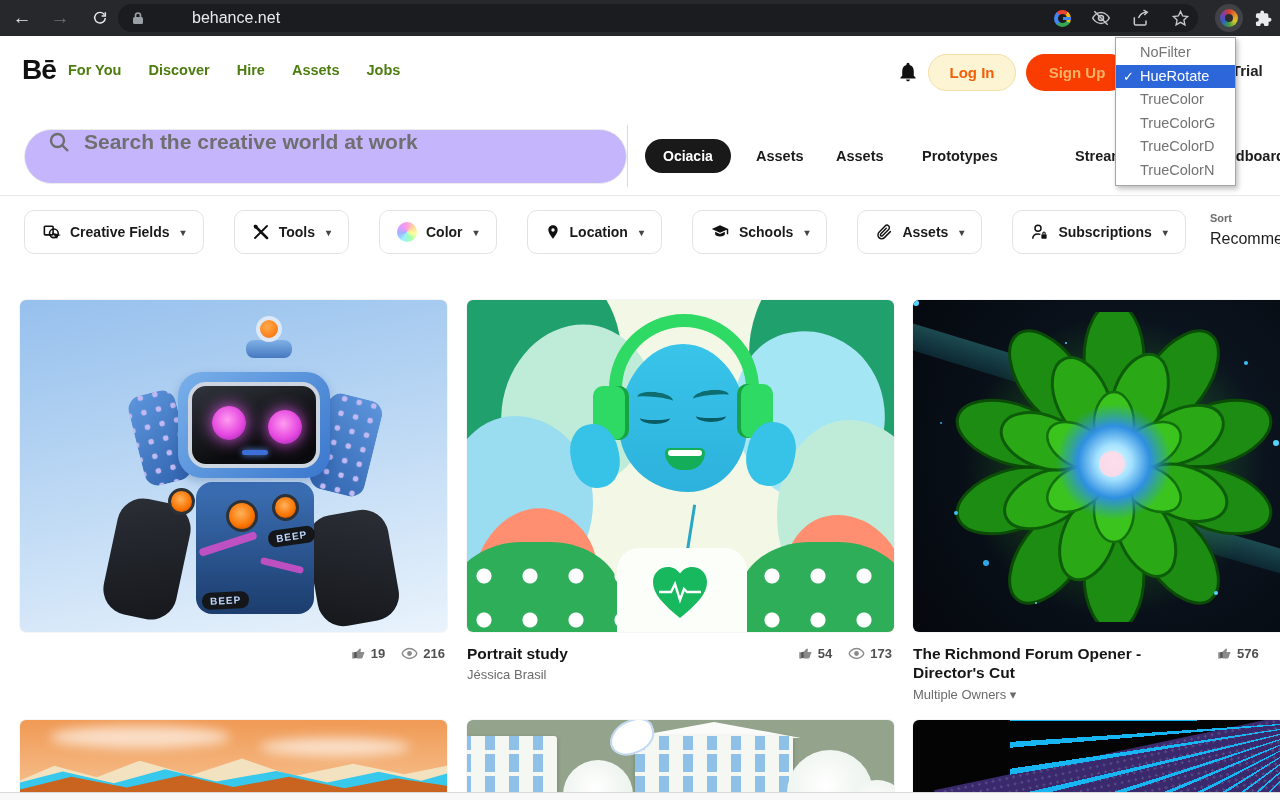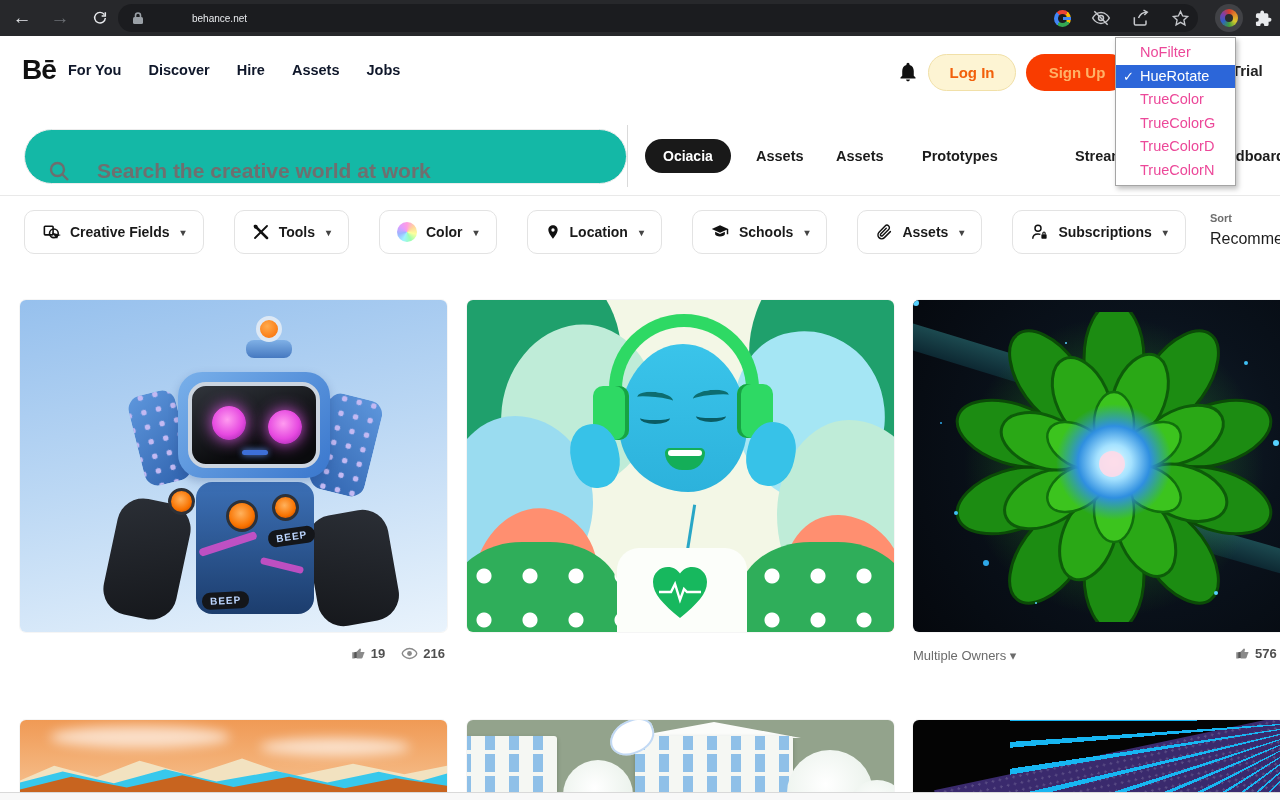--- a/index.html
+++ b/index.html
@@ -9,46 +9,46 @@
     font-family: "Liberation Sans", sans-serif; background:#fff;
   }
   
   .chrome { position:absolute; left:0; top:0; width:1280px; height:36px; background:#27282b; }
   .chrome .navbtn { position:absolute; top:6px; width:24px; height:24px; display:flex; align-items:center; justify-content:center; font-size:19px; color:#e8eaed; }
   .chrome .back { left:10px; }
   .chrome .fwd { left:48px; color:#6d7176; }
   .chrome .reload { left:88px; }
   .omnibox { position:absolute; left:118px; top:4px; width:1080px; height:28px; background:#1b1c1f; border-radius:14px; display:flex; align-items:center; }
   .omni-lock { margin-left:14px; display:flex; }
-  .omni-url { margin-left:9px; color:#e8eaed; font-size:10px;padding-left:39px; }
+  .omni-url { margin-left:9px; color:#e8eaed; font-size:16px;padding-left:39px; }
   .omni-icons { position:absolute; right:8px; top:0; height:28px; display:flex; align-items:center; gap:20px; }
   .g-icon { width:17px; height:17px; border-radius:50%;
     background: conic-gradient(from -40deg,#ea4335 0 22%,#fbbc05 22% 45%,#34a853 45% 72%,#4285f4 72% 100%); position:relative; }
   .g-icon::after { content:""; position:absolute; left:4px; top:4px; width:9px; height:9px; background:#1b1c1f; border-radius:50%; }
   .g-icon::before { content:""; position:absolute; right:0px; top:7px; width:8px; height:3px; background:#4285f4; z-index:2; }
   .ext-wheel { width:28px; height:28px; border-radius:50%; background:#414246; display:flex; align-items:center; justify-content:center; }
   .wheel { width:18px; height:18px; border-radius:50%;
     background: conic-gradient(#d23b2f,#e08a28,#d8c72e,#3f9e3a,#2f5fc4,#7a3fae,#d23b2f); position:relative;}
   .wheel::after { content:""; position:absolute; left:5px; top:5px; width:8px; height:8px; border-radius:50%; background:#2a2b2e; }
   .chrome-right { position:absolute; right:8px; top:4px; height:28px; display:flex; align-items:center; gap:10px; }
   
   .bhead { position:absolute; left:0; top:36px; width:1280px; height:72px; background:#fff; }
   .bhead .logo { position:absolute; left:22px; top:18px; font-size:28px; font-weight:800; letter-spacing:-1px; color:#111; }
   .bnav { position:absolute; left:68px; top:26px; display:flex; gap:27px; }
-  .bnav span { font-size:14.5px; font-weight:600; color:#0f172a; }
+  .bnav span { font-size:14.5px; font-weight:600; color:#4d7c0f; }
   .bell { position:absolute; left:897px; top:24px; width:22px; height:24px; }
   .btn-login { position:absolute; left:928px; top:18px; width:88px; height:37px; border-radius:19px; background:#fdf4d3; border:1.5px solid #f1e0a8;
     color:#f2600b; font-weight:700; font-size:15px; display:flex; align-items:center; justify-content:center; }
   .btn-signup { position:absolute; left:1026px; top:18px; width:102px; height:37px; border-radius:19px; background:#f93c00;
     color:#ffb266; font-weight:700; font-size:15px; display:flex; align-items:center; justify-content:center; }
   .free-trial { position:absolute; left:1196px; top:26px; font-size:15px; font-weight:700; color:#222; }
   
   .searchrow { position:absolute; left:0; top:108px; width:1280px; height:88px; border-bottom:1px solid #e9e9e9; background:#fff; }
-  .searchbox { position:absolute; left:24px; top:21px; width:603px; height:55px; background:#14b8a6; border:1px solid #ececec; border-radius:30px;
-    display:flex; align-items:flex-end;gap:13px; }
+  .searchbox { position:absolute; left:24px; top:21px; width:603px; height:55px; background:#c4b5fd; border:1px solid #ececec; border-radius:30px;
+    display:flex; align-items:flex-start; }
   .searchbox svg { margin-left:22px; }
   .searchbox input { border:none; outline:none; background:transparent; margin-left:13px; width:520px;
     font-family:"Liberation Sans",sans-serif; font-size:21px; font-weight:700; color:#444; }
   .searchbox input::placeholder { color:#6f6f6f; opacity:1; }
   .vdivider { position:absolute; left:627px; top:17px; width:1px; height:62px; background:#dadada; }
   .tab-active { position:absolute; left:645px; top:31px; height:34px; padding:0 18px; border-radius:17px; background:#191919;
     color:#fff; font-size:14px; font-weight:700; display:flex; align-items:center; }
   .tab { position:absolute; top:40px; font-size:14.5px; font-weight:600; color:#1c1c1c; }
   
   .filterrow { position:absolute; left:24px; top:210px; display:flex; gap:30px; }
@@ -62,21 +62,21 @@
   .sortbox .sval { margin-top:6px; font-size:16px; font-weight:400; color:#1d1d1d; white-space:nowrap; }
   
   .art { position:absolute; width:427px; height:332px; border-radius:6px; overflow:hidden; box-shadow:0 0 0 1px rgba(0,0,0,.04); }
   .r1c1 { left:20px; top:300px; } .r1c2 { left:467px; top:300px; } .r1c3 { left:913px; top:300px; }
   .r2c1 { left:20px; top:720px; } .r2c2 { left:467px; top:720px; } .r2c3 { left:913px; top:720px; }
   .caption { position:absolute; top:644px; width:427px; }
   .cap1 { left:20px; } .cap2 { left:467px; } .cap3 { left:913px; }
   .cap-title { font-size:15.5px; font-weight:700; color:#161616; line-height:1.25; }
   .cap-author { margin-top:4px; font-size:13px; color:#6b6b6b; }
   .stats { position:absolute; right:2px; top:2px; display:flex; align-items:center; gap:16px; }
-  .cap3 .stats { right:auto; left:322px;text-align:center; }
+  .cap3 .stats { right:auto; left:304px;text-align:center; }
   .stat { display:flex; align-items:center; gap:5px; font-size:13px; font-weight:700; color:#4f4f4f; }
   .cap3 .cap-title { width:245px; }
   .shape { position:absolute; }
   
   .art1 { background:linear-gradient(168deg,#96c0ed 0%,#bcd8f4 48%,#e9f3fc 100%); }
   .r-beacon { left:236px; top:16px; width:26px; height:26px; border-radius:50%; background:radial-gradient(circle at 40% 35%,#ffab4d,#f96a00); border:4px solid #dce8f5; }
   .r-beacon-base { left:226px; top:40px; width:46px; height:18px; border-radius:8px; background:linear-gradient(#7fb0e6,#4679c0); }
   .r-ear-l { left:116px; top:92px; width:48px; height:92px; border-radius:14px; background:linear-gradient(145deg,#5e97dd,#2f62ad); transform:rotate(-14deg);
      background-image:radial-gradient(#c3b9f2 2.6px, transparent 3.2px),linear-gradient(145deg,#5e97dd,#2f62ad); background-size:15px 15px,100% 100%; background-position:7px 10px,0 0;}
   .r-ear-r { left:298px; top:96px; width:56px; height:98px; border-radius:14px; transform:rotate(14deg);
@@ -163,21 +163,21 @@
     background-image:radial-gradient(rgba(255,255,255,.2) 1px, transparent 1.4px); background-size:7px 7px; }
   .g-purple { left:40px; top:20px; width:460px; height:230px; background:#3a2a6d; transform:rotate(-12deg);
     background-image:radial-gradient(rgba(255,255,255,.16) 1px, transparent 1.4px); background-size:7px 7px; }
   .g-fan { right:0; top:0; width:330px; height:300px;
     background:repeating-conic-gradient(from 95deg at 100% 0%, #17b6f2 0deg 1deg, rgba(0,0,0,0) 1deg 4.6deg); }
   
   .hscroll { position:absolute; left:0; top:792px; width:1280px; height:8px; background:#f8f8f8; border-top:1px solid #d9d9d9; }
   
   .menu { position:absolute; left:1115px; top:37px; width:121px; background:#fff; border:1px solid #a5a5a5;
     box-shadow:2px 3px 5px rgba(0,0,0,.25); padding:3px 0; z-index:50; }
-  .menu .item { position:relative; height:23.5px; line-height:23.5px; padding-left:24px; font-size:14.5px; color:#ec4899; }
+  .menu .item { position:relative; height:23.5px; line-height:23.5px; padding-left:24px; font-size:14.5px; color:#737373; }
   .menu .item.sel { background:#2c66d9; color:#fff; }
   .menu .item .chk { position:absolute; left:7px; top:0; font-size:13px; }
   svg { display:block; }
 </style>
 </head>
 <body>
 
 <div class="page">
 
   <div class="chrome">
@@ -453,22 +453,43 @@
       <span class="stat">
         <svg width="17" height="13" viewBox="0 0 24 16">
             <path d="M12 1C6 1 1.8 6 1.8 8S6 15 12 15s10.2-5 10.2-7S18 1 12 1z" fill="none" stroke="#8a8a8a" stroke-width="2"></path>
             <circle cx="12" cy="8" r="3.4" fill="#8a8a8a"></circle>
           </svg>
         <span>216</span>
       </span>
     </div>
   </div>
 
+  <div class="caption cap2">
+    <div class="cap-title">Portrait study</div>
+    <div class="cap-author">Jéssica Brasil</div>
+    <div class="stats">
+      <span class="stat">
+        <svg width="15" height="15" viewBox="0 0 24 24">
+            <path d="M2 10h3.4v10H2zM21.8 11.3c0-1-.8-1.8-1.8-1.8h-4.8l.8-3.8a1.4 1.4 0 0 0-2.4-1.2L8.3 9.8c-.4.4-.6.9-.6 1.4v6.9c0 1.1.9 1.9 2 1.9h6.9c.8 0 1.5-.5 1.8-1.3l2.2-6.2c.1-.2.1-.5.1-.7z" fill="#8a8a8a"></path>
+            <path d="M5 10l4-1v10l-4 .5z" fill="#555"></path>
+          </svg>
+        <span>54</span>
+      </span>
+      <span class="stat">
+        <svg width="17" height="13" viewBox="0 0 24 16">
+            <path d="M12 1C6 1 1.8 6 1.8 8S6 15 12 15s10.2-5 10.2-7S18 1 12 1z" fill="none" stroke="#8a8a8a" stroke-width="2"></path>
+            <circle cx="12" cy="8" r="3.4" fill="#8a8a8a"></circle>
+          </svg>
+        <span>173</span>
+      </span>
+    </div>
+  </div>
 
   <div class="caption cap3">
+    <div class="cap-title">The Richmond Forum Opener - Director's Cut</div>
     <div class="cap-author"><span>Multiple Owners</span> <span>▾</span></div>
     <div class="stats">
       <span class="stat">
         <svg width="15" height="15" viewBox="0 0 24 24">
             <path d="M2 10h3.4v10H2zM21.8 11.3c0-1-.8-1.8-1.8-1.8h-4.8l.8-3.8a1.4 1.4 0 0 0-2.4-1.2L8.3 9.8c-.4.4-.6.9-.6 1.4v6.9c0 1.1.9 1.9 2 1.9h6.9c.8 0 1.5-.5 1.8-1.3l2.2-6.2c.1-.2.1-.5.1-.7z" fill="#8a8a8a"></path>
             <path d="M5 10l4-1v10l-4 .5z" fill="#555"></path>
           </svg>
         <span>576</span>
       </span>
     </div>

